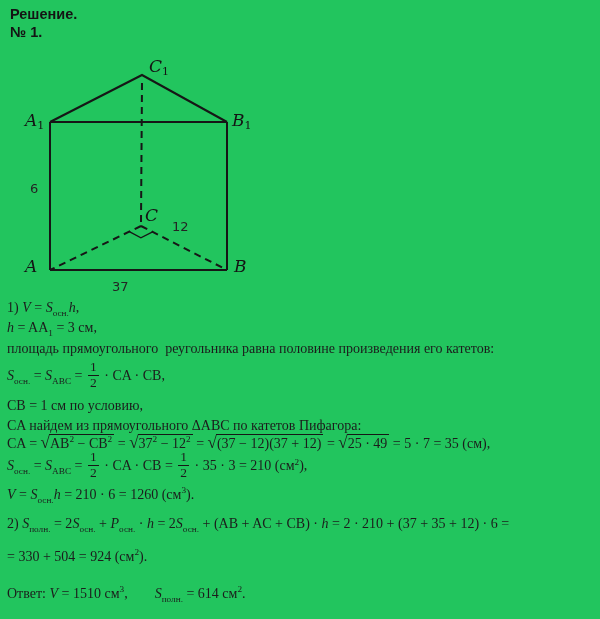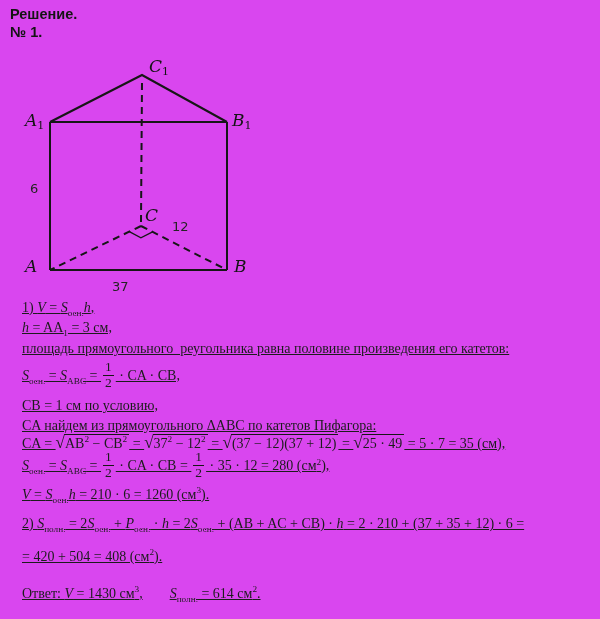--- a/index.html
+++ b/index.html
@@ -1,27 +1,27 @@
 <!DOCTYPE html>
 <html><head>
 <meta charset="utf-8">
 <style>
   html,body{margin:0;padding:0;background:#fff;}
   body{width:600px;height:619px;position:relative;font-family:"Liberation Serif",serif;color:#1a1a1a;}
-  .page{position:absolute;inset:0;background:#d946ef;overflow:hidden;padding-left:36px;}
+  .page{position:absolute;inset:0;background:#22c55e;overflow:hidden;padding-left:36px;}
   .doc-header{position:absolute;left:10px;top:5px;font-family:"Liberation Sans",sans-serif;
     font-weight:bold;font-size:14.5px;line-height:1.25;color:#141414;}
   .figure{position:absolute;left:0;top:0;}
   .figure .edge{stroke:#161616;stroke-width:2;fill:none;}
   .figure .edge-dashed{stroke:#161616;stroke-width:2;fill:none;stroke-dasharray:7 5;}
   .figure .angle-mark{stroke:#161616;stroke-width:1.3;fill:none;}
   .figure .vlabel{font-family:"DejaVu Serif",serif;font-style:italic;font-size:17px;fill:#141414;}
   .figure .vsub{font-size:11px;font-style:normal;font-family:"DejaVu Serif",serif;}
   .figure .mlabel{font-family:"DejaVu Sans",sans-serif;font-size:13px;font-style:normal;fill:#242424;}
-  .sol-line{position:absolute;left:22px;white-space:nowrap;font-size:14px;color:#1c1c1c;text-decoration:underline;}
+  .sol-line{position:absolute;left:7px;white-space:nowrap;font-size:14px;color:#1c1c1c;}
   .mv{font-style:italic;}
   .mt{font-style:normal;}
   sub{font-size:0.66em;line-height:0;}
   sup{font-size:0.66em;line-height:0;}
   .frac{display:inline-flex;flex-direction:column;text-align:center;vertical-align:middle;
     line-height:1.08;font-size:13.5px;margin:0 2px;position:relative;top:-2px;}
   .frac .num{border-bottom:1.2px solid #161616;padding:0 2px;}
   .frac .den{padding:0 2px;}
   .sqrt{white-space:nowrap;display:inline-block;}
   .sqrt .radical{font-size:1.22em;font-style:normal;}
@@ -73,20 +73,20 @@
         </span><span class="mt"> · CA · CB,</span></div>
     <div class="sol-line" style="top:398px"><span class="mt">CB = 1 см по условию,</span></div>
     <div class="sol-line" style="top:418px"><span class="mt">CA найдем из прямоугольного ΔABC по катетов Пифагора:</span></div>
     <div class="sol-line" style="top:433px"><span class="mt">CA = </span><span class="sqrt"><span class="radical">√</span><span class="radicand"><span class="mt">AB</span><sup>2</sup><span class="mt"> − CB</span><sup>2</sup></span></span><span class="mt"> = </span><span class="sqrt"><span class="radical">√</span><span class="radicand"><span class="mt">37</span><sup>2</sup><span class="mt"> − 12</span><sup>2</sup></span></span><span class="mt"> = </span><span class="sqrt"><span class="radical">√</span><span class="radicand"><span class="mt">(37 − 12)(37 + 12)</span></span></span><span class="mt"> = </span><span class="sqrt"><span class="radical">√</span><span class="radicand"><span class="mt">25 · 49</span></span></span><span class="mt"> = 5 · 7 = 35 (см),</span></div>
     <div class="sol-line" style="top:452px"><span class="mv">S</span><sub>осн.</sub><span class="mt"> = </span><span class="mv">S</span><sub>ABC</sub><span class="mt"> = </span><span class="frac">
           <span class="num">1</span>
           <span class="den">2</span>
         </span><span class="mt"> · CA · CB = </span><span class="frac">
           <span class="num">1</span>
           <span class="den">2</span>
-        </span><span class="mt"> · 35 · 12 = 280 (см</span><sup>2</sup><span class="mt">),</span></div>
+        </span><span class="mt"> · 35 · 3 = 210 (см</span><sup>2</sup><span class="mt">),</span></div>
     <div class="sol-line" style="top:487px"><span class="mv">V</span><span class="mt"> = </span><span class="mv">S</span><sub>осн.</sub><span class="mv">h</span><span class="mt"> = 210 · 6 = 1260 (см</span><sup>3</sup><span class="mt">).</span></div>
     <div class="sol-line" style="top:516px"><span class="mt">2) </span><span class="mv">S</span><sub>полн.</sub><span class="mt"> = 2</span><span class="mv">S</span><sub>осн.</sub><span class="mt"> + </span><span class="mv">P</span><sub>осн.</sub><span class="mt"> · </span><span class="mv">h</span><span class="mt"> = 2</span><span class="mv">S</span><sub>осн.</sub><span class="mt"> + (AB + AC + CB) · </span><span class="mv">h</span><span class="mt"> = 2 · 210 + (37 + 35 + 12) · 6 =</span></div>
-    <div class="sol-line" style="top:549px"><span class="mt">= 420 + 504 = 408 (см</span><sup>2</sup><span class="mt">).</span></div>
-    <div class="sol-line" style="top:586px"><span class="mt">Ответ: </span><span class="mv">V</span><span class="mt"> = 1430 см</span><sup>3</sup><span class="mt">,</span><span style="display: inline-block; width: 27px;"></span><span class="mv">S</span><sub>полн.</sub><span class="mt"> = 614 см</span><sup>2</sup><span class="mt">.</span></div>
+    <div class="sol-line" style="top:549px"><span class="mt">= 330 + 504 = 924 (см</span><sup>2</sup><span class="mt">).</span></div>
+    <div class="sol-line" style="top:586px"><span class="mt">Ответ: </span><span class="mv">V</span><span class="mt"> = 1510 см</span><sup>3</sup><span class="mt">,</span><span style="display: inline-block; width: 27px;"></span><span class="mv">S</span><sub>полн.</sub><span class="mt"> = 614 см</span><sup>2</sup><span class="mt">.</span></div>
   </div>
 
 </div>
 
 </body></html>

